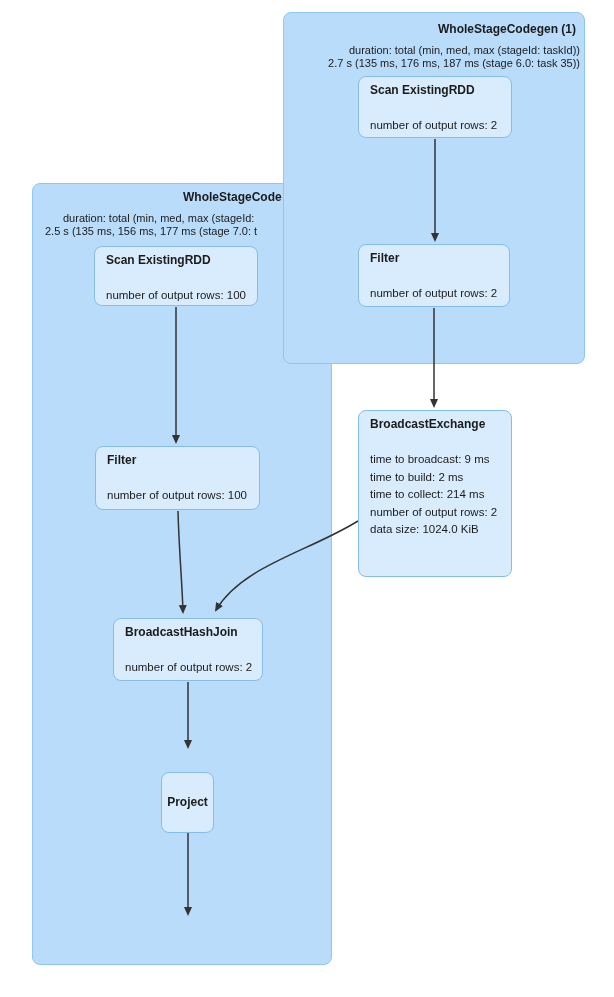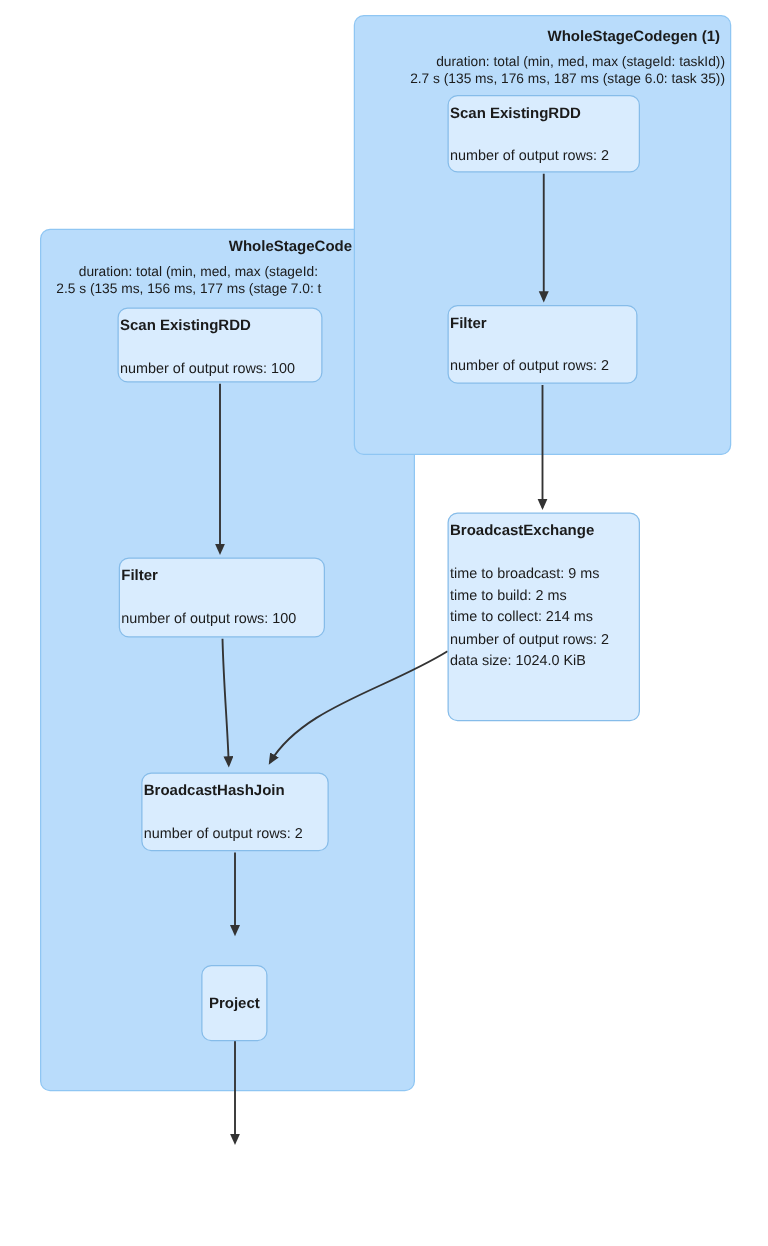--- a/index.html
+++ b/index.html
@@ -12,39 +12,39 @@
     position:relative;width:614px;height:997px;overflow:hidden;
     font-family:"Liberation Sans",sans-serif;color:var(--text-color);
     background:var(--bg);
   }
   .cluster{
     position:absolute;background:var(--cluster-fill);
     border:1px solid var(--cluster-border);border-radius:8px;
     box-sizing:border-box;
     padding-left:12px;
   }
-  .cluster-left{left:32px;top:183px;width:300px;height:690px;z-index:1;}
+  .cluster-left{left:32px;top:183px;width:300px;height:782px;z-index:1;}
   .cluster-right{left:283px;top:12px;width:302px;height:352px;z-index:2;}
   .cluster-title{
     position:absolute;font-size:12px;font-weight:bold;white-space:nowrap;line-height:13px;
   }
   .cluster-duration{
     position:absolute;font-size:11px;white-space:nowrap;line-height:13px;
   }
   .cluster-right .cluster-title{top:10px;right:8px;text-align:right;}
   .cluster-right .dur1{top:31px;right:4px;text-align:right;}
   .cluster-right .dur2{top:44px;right:4px;text-align:right;margin-left:48px;}
   .cluster-left .cluster-title{top:7px;left:150px;}
   .cluster-left .dur1{top:28px;left:30px;}
   .cluster-left .dur2{top:41px;left:12px;}
   .edges{position:absolute;left:0;top:0;z-index:3;pointer-events:none;}
   .node{
     position:absolute;background:var(--node-fill);
     border:1px solid var(--node-border);border-radius:8px;
-    box-sizing:border-box;z-index:4;padding:6px 1px;
+    box-sizing:border-box;z-index:4;padding:6px 11px;
   }
   .node-title{font-size:12px;font-weight:bold;line-height:15px;white-space:nowrap;}
   .node-metrics{margin-top:19px;}
   .node-metric{font-size:11.5px;line-height:17.5px;white-space:nowrap;}
   .node-center{display:flex;align-items:center;justify-content:center;padding:0;margin-top:21px;}
   .node-center .node-title{white-space:nowrap;}
   #n-scan-r{left:358px;top:76px;width:154px;height:62px;}
   #n-filter-r{left:358px;top:244px;width:152px;height:63px;}
   #n-bx{left:358px;top:410px;width:154px;height:167px;}
   #n-scan-l{left:94px;top:246px;width:164px;height:60px;}

